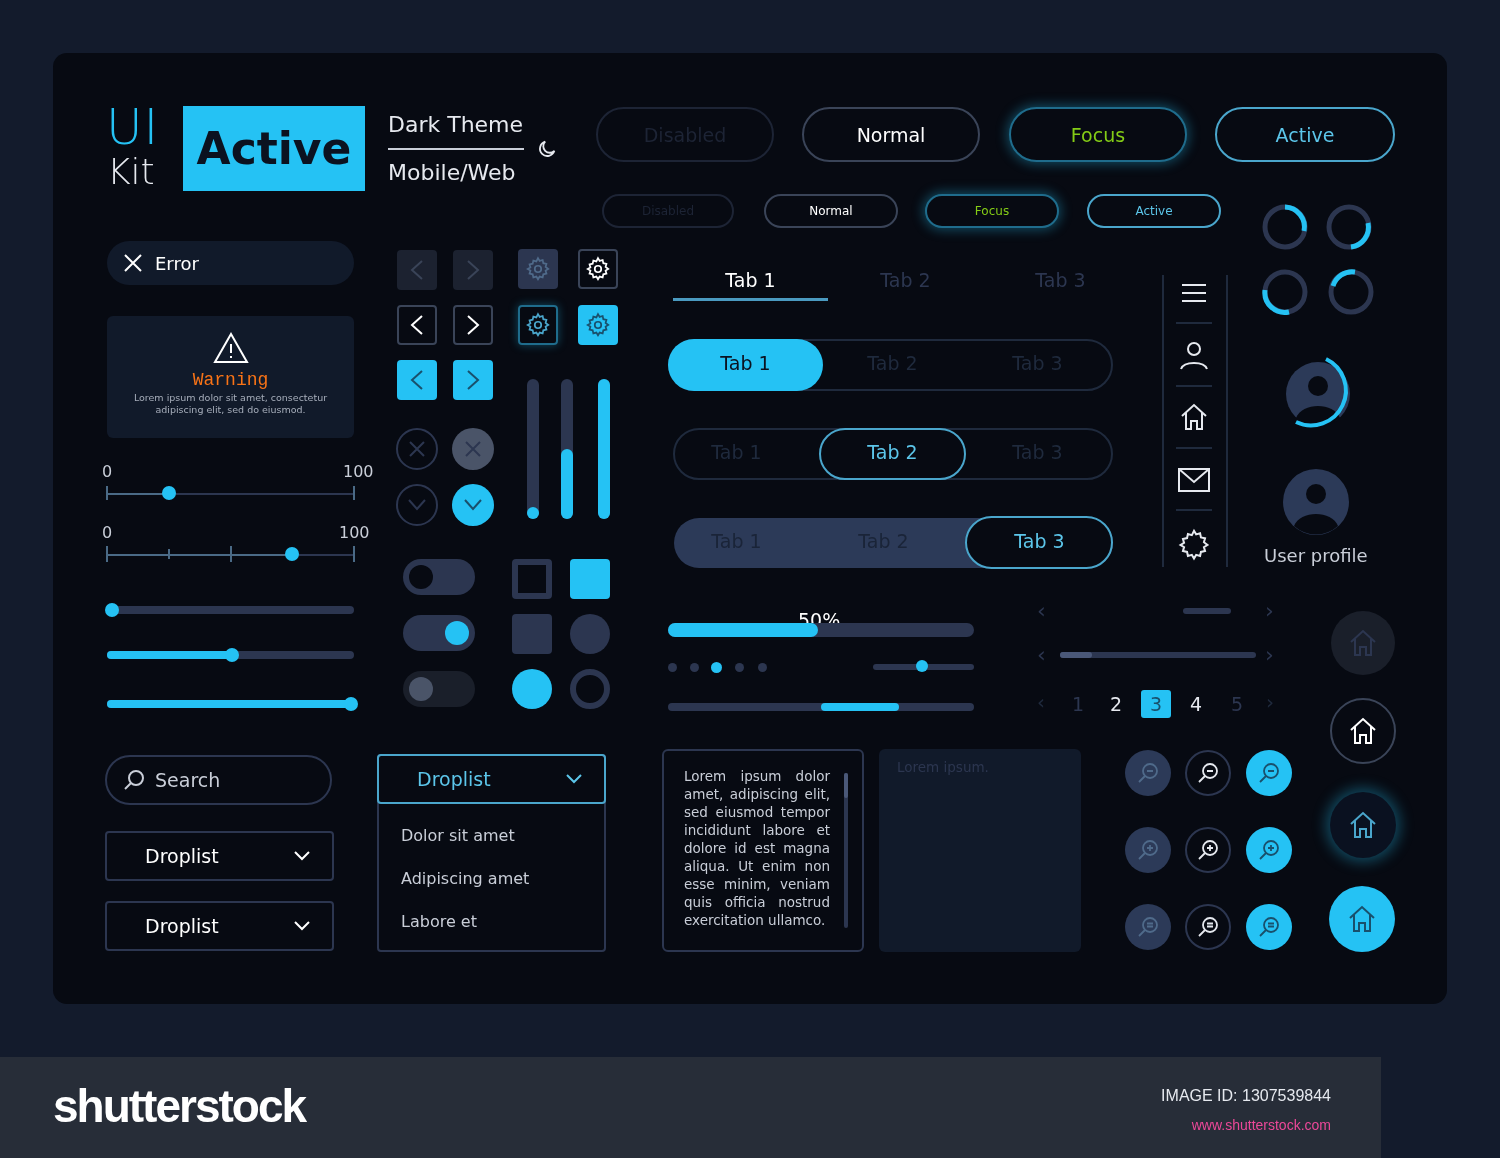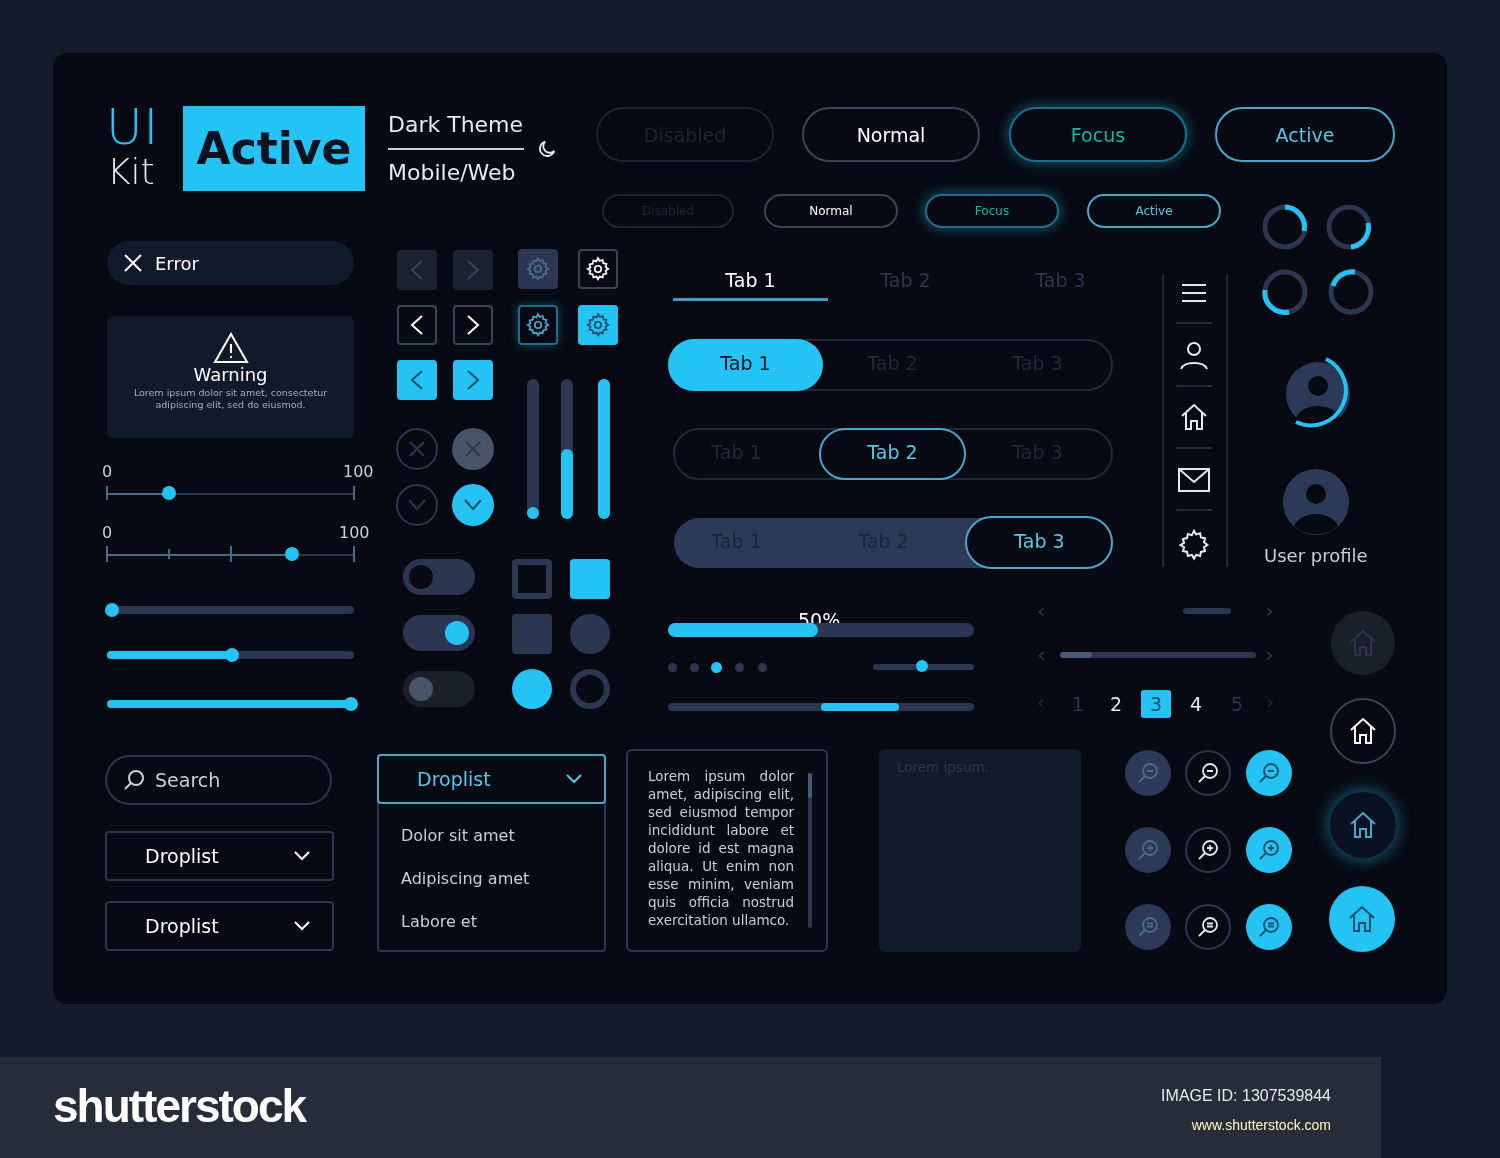--- a/index.html
+++ b/index.html
@@ -20,28 +20,28 @@
   .kit-kit { left: 107px; top: 152px; font-size: 36px; color: #e6e9ef; font-weight: 300; line-height: 40px; }
   .basic-box { left: 183px; top: 106px; width: 182px; height: 85px; background: #25c2f4; color: #0b1220; font-size: 44px; font-weight: bold; display:flex; align-items:center; justify-content:center; }
   .theme1 { left: 388px; top: 112px; font-size: 22px; color: #e6e9ef; }
   .theme-line { left: 388px; top: 148px; width: 136px; height: 2px; background: #c9ced8; }
   .theme2 { left: 388px; top: 160px; font-size: 22px; color: #e6e9ef; }
   .moon { left: 536px; top: 138px; font-size: 20px; color: #e6e9ef; }
 
   
   .btn { border-radius: 30px; border: 2px solid #3a4458; display:flex; align-items:center; justify-content:center; font-size: 19px; color: #fff; background: #070a12; }
   .btn.disabled { color: #1d2435; border-color: #1d2435; }
-  .btn.focus { color: #14b8a6; border-color: #1f6c8c; box-shadow: 0 0 12px 2px rgba(37,194,244,0.35); }
+  .btn.focus { color: #84cc16; border-color: #1f6c8c; box-shadow: 0 0 12px 2px rgba(37,194,244,0.35); }
   .btn.active { color: #5cc6ea; border-color: #4aa6cc; }
   .btn.sm { font-size: 12px; border-width: 2px; }
 
   
   .error-chip { left: 107px; top: 241px; width: 247px; height: 44px; border-radius: 22px; background: #111a2a; display:flex; align-items:center; padding-left: 16px; gap: 12px; font-size: 18px; color: #fff; }
   .warn-card { left: 107px; top: 316px; width: 247px; height: 122px; border-radius: 6px; background: #111a2a; text-align:center; }
-  .warn-card .title { font-size: 18px; color: #ffffff; margin-top: 0; }
+  .warn-card .title { font-size: 18px; color: #f97316; margin-top: 6px; font-family: Liberation Mono, monospace; }
   .warn-card .body { font-size: 9.5px; color: #a6adba; line-height: 12px; padding: 2px 14px; }
 
   
   .track { position:absolute; height: 8px; border-radius: 4px; background: #2c3650; }
   .track .fill { position:absolute; left:0; top:0; height:100%; border-radius: 4px; background: #25c2f4; }
   .knob { position:absolute; width: 14px; height: 14px; border-radius: 50%; background: #25c2f4; }
   .thin-track { position:absolute; height: 2px; background: #2c3650; }
   .tick { position:absolute; width: 2px; background: #4a6a86; }
   .lbl { position:absolute; font-size: 16px; color: #c9ced8; }
 
@@ -69,41 +69,41 @@
   .sn-item { position:absolute; left: 1176px; width: 36px; height: 36px; display:flex; align-items:center; justify-content:center; }
   .sn-sep { position:absolute; left: 1176px; width: 36px; height: 2px; background: #1f2a3d; }
 
   
   .search { left: 105px; top: 755px; width: 227px; height: 50px; border: 2px solid #2c3650; border-radius: 25px; display:flex; align-items:center; padding-left: 16px; gap: 10px; font-size: 19px; color: #c9ced8; }
   .drop { position:absolute; width: 229px; height: 50px; border: 2px solid #2c3650; border-radius: 4px; display:flex; align-items:center; justify-content:space-between; padding: 0 22px 0 38px; font-size: 19px; color: #fff; }
   .drop-open { left: 377px; top: 754px; width: 229px; height: 198px; border: 2px solid #2c3650; border-radius: 4px; }
   .drop-head { position:absolute; left: -2px; top: -2px; width: 229px; height: 50px; border: 2px solid #4aa6cc; border-radius: 4px; display:flex; align-items:center; justify-content:space-between; padding: 0 22px 0 38px; font-size: 19px; color: #5cc6ea; }
   .drop-item { position:absolute; left: 22px; font-size: 16px; color: #c9ced8; }
 
-  .textarea { left: 626px; top: 749px; width: 202px; height: 203px; border: 2px solid #2c3650; border-radius: 6px; padding: 16px 32px 10px 20px; font-size: 13.5px; line-height: 18px; color: #c9ced8; text-align: justify; }
+  .textarea { left: 662px; top: 749px; width: 202px; height: 203px; border: 2px solid #2c3650; border-radius: 6px; padding: 16px 32px 10px 20px; font-size: 13.5px; line-height: 18px; color: #c9ced8; text-align: justify; }
   .textarea .sb { position:absolute; right: 14px; top: 22px; width: 4px; height: 155px; background: #2c3650; border-radius: 2px; }
   .textarea .sb-th { position:absolute; right: 14px; top: 22px; width: 4px; height: 25px; background: #4a5878; border-radius: 2px; }
   .textbox { left: 879px; top: 749px; width: 202px; height: 203px; border-radius: 6px; background: #111a2a; padding: 10px 18px; font-size: 13.5px; color: #2c3650; }
 
   
   .pct { left: 798px; top: 589px; font-size: 19px; color: #fff; margin-top: 20px; }
   .pdot { position:absolute; width: 9px; height: 9px; border-radius: 50%; background: #2c3650; }
 
   
   .chev { position:absolute; font-size: 22px; color: #2c3650; }
   .pg { position:absolute; width: 30px; height: 28px; font-size: 19px; display:flex; align-items:center; justify-content:center; border-radius: 3px; }
 
   
   .rb { position:absolute; border-radius: 50%; display:flex; align-items:center; justify-content:center; }
 
   
   .footer { position:absolute; left: 0; top: 1057px; width: 1381px; height: 101px; background: #272d38; }
   .footer .logo { position:absolute; left: 53px; top: 22px; font-size: 46px; font-weight: bold; color: #fff; letter-spacing: -2px; font-family: "Liberation Sans", sans-serif; }
   .footer .imgid { position:absolute; right: 50px; top: 30px; font-size: 16px; color: #e6e9ef; font-family: "Liberation Sans", sans-serif; }
-  .footer .site { position:absolute; right: 50px; top: 60px; font-size: 14px; color: #fef9c3; font-family: "Liberation Sans", sans-serif; }
+  .footer .site { position:absolute; right: 50px; top: 60px; font-size: 14px; color: #ec4899; font-family: "Liberation Sans", sans-serif; }
 
   svg { display:block; }
 </style>
 </head>
 <body>
 
 <div class="board"></div>
 
 <div class="abs kit-ui">UI</div>
 <div class="abs kit-kit">Kit</div>

